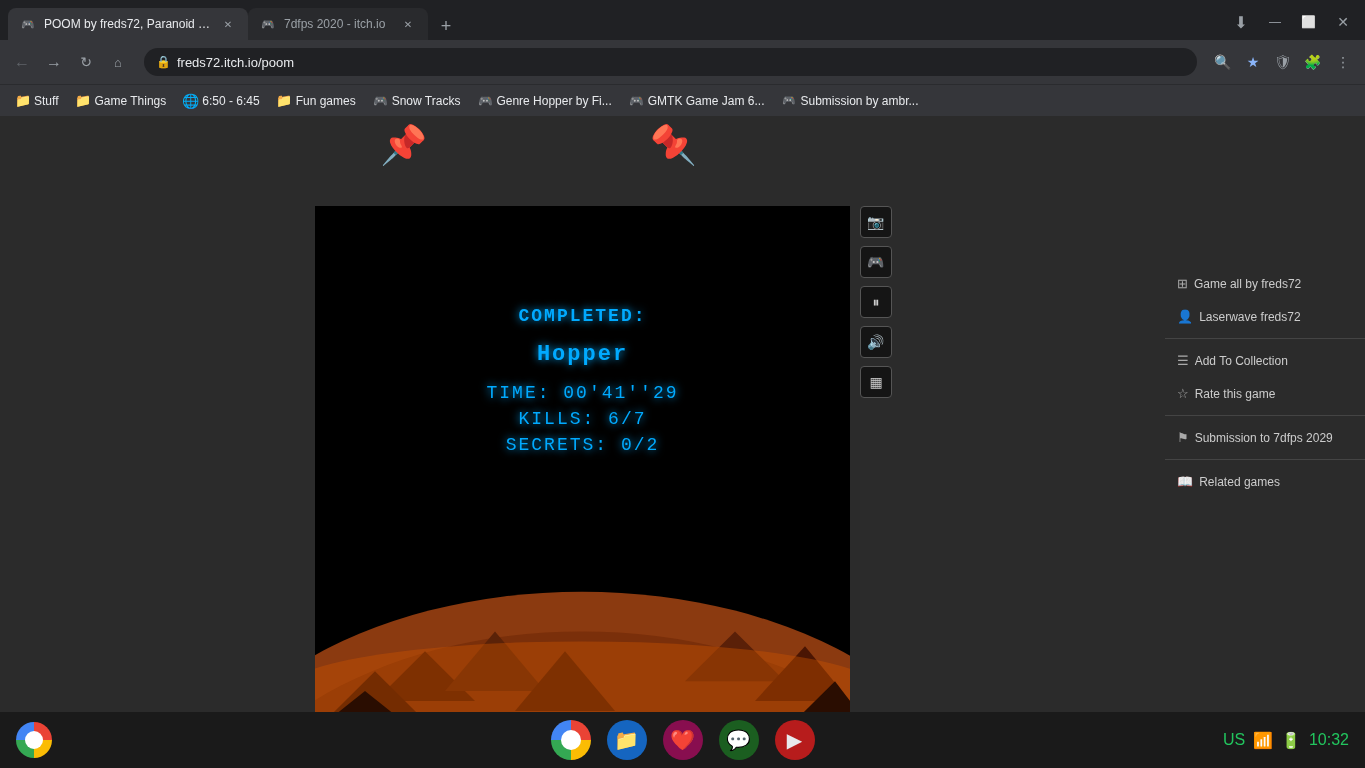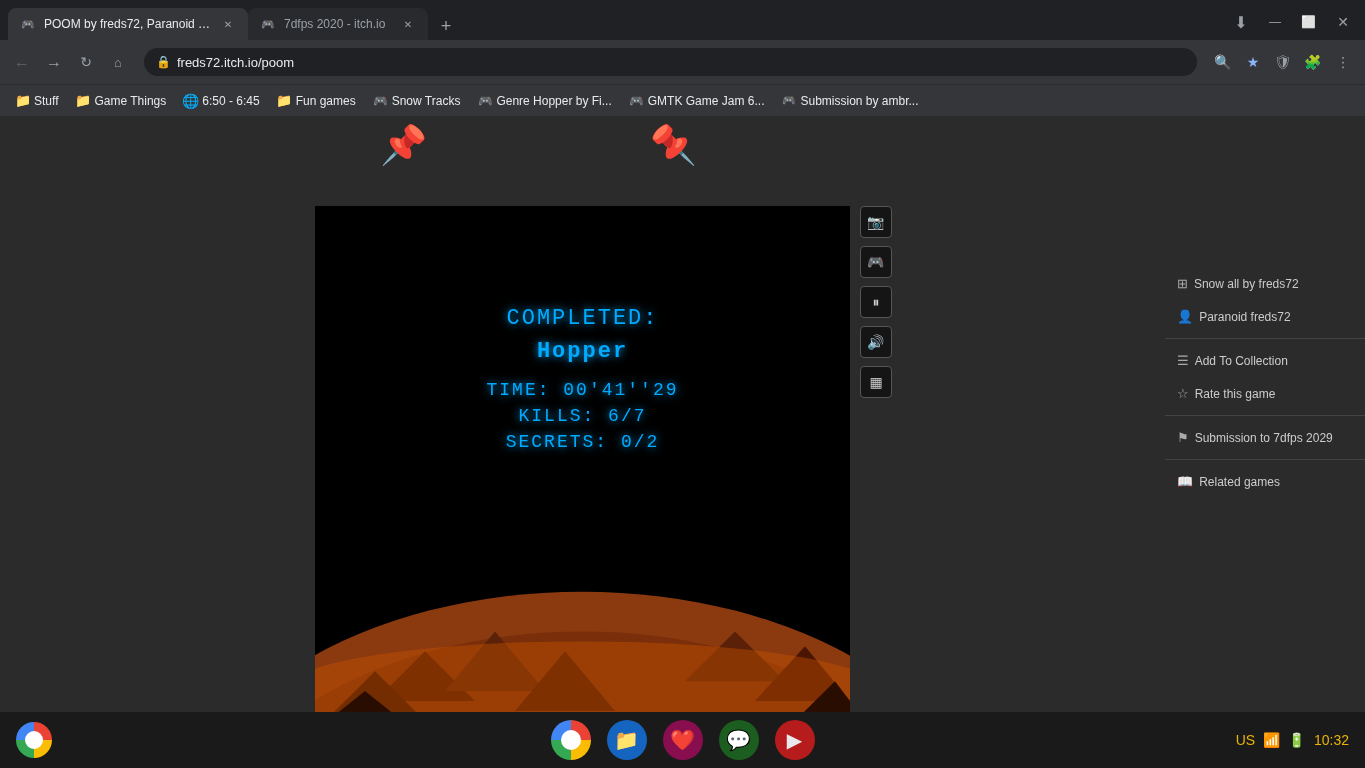--- a/index.html
+++ b/index.html
@@ -236,24 +236,24 @@
       left: 50%;
       transform: translateX(-50%);
       text-align: center;
       font-family: 'Courier New', monospace;
       color: #00aaff;
       text-shadow: 0 0 8px #00aaff;
       letter-spacing: 2px;
     }
 
     .game-text .completed {
-      font-size: 22px;
-      font-weight: normal;
+      font-size: 18px;
+      font-weight: bold;
       display: block;
-      margin-bottom: 8px;
+      margin-bottom: 16px;
     }
 
     .game-text .hangar {
       font-size: 22px;
       font-weight: bold;
       display: block;
       margin-bottom: 16px;
     }
 
     .game-text .stat {
@@ -342,22 +342,22 @@
       align-items: center;
       justify-content: center;
       cursor: pointer;
       font-size: 22px;
     }
 
     .taskbar-right {
       display: flex;
       align-items: center;
       gap: 8px;
-      font-size: 14px;
-      color: #eab308;
+      font-size: 16px;
+      color: #22c55e;
     }
 
     
     .planet-svg {
       position: absolute;
       bottom: 0;
       left: 0;
       width: 100%;
       height: 65%;
     }
@@ -517,26 +517,26 @@
         </div>
 
       </div>
     </div>
 
     <div class="right-sidebar">
       <div style="height:140px;"></div>
 
       <div class="sidebar-btn">
         <span class="btn-icon">⊞</span>
-        <span>Snow all by freds72</span>
+        <span>Game all by freds72</span>
       </div>
 
       <div class="sidebar-btn">
         <span class="btn-icon">👤</span>
-        <span>Paranoid freds72</span>
+        <span>Laserwave freds72</span>
       </div>
 
       <div class="sidebar-divider"></div>
 
       <div class="sidebar-btn">
         <span class="btn-icon">☰</span>
         <span>Add To Collection</span>
       </div>
 
       <div class="sidebar-btn">

